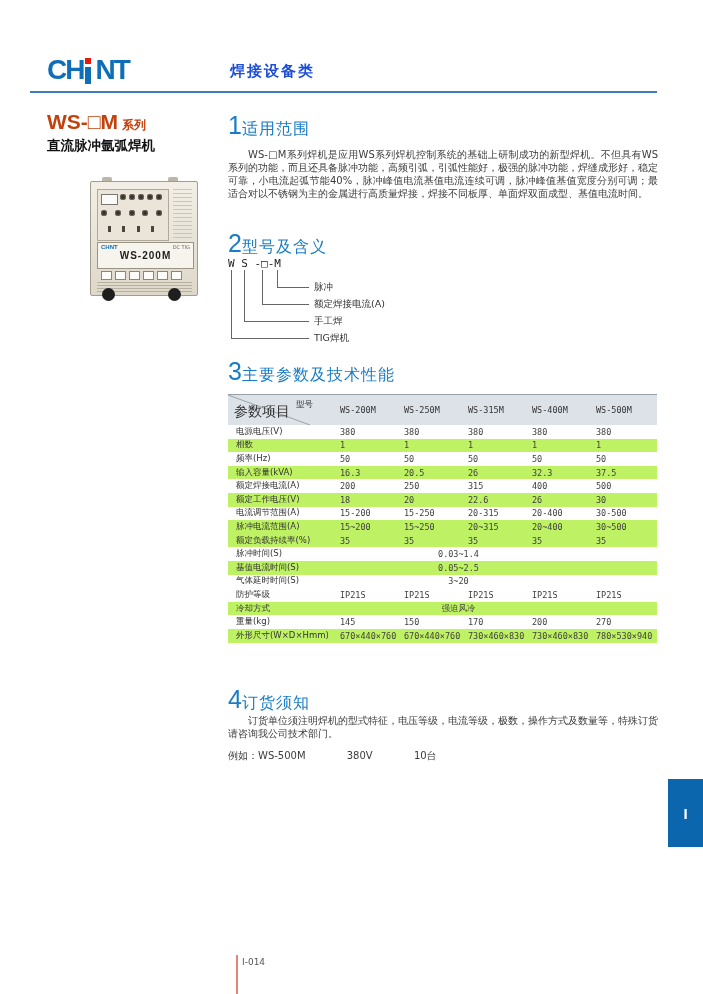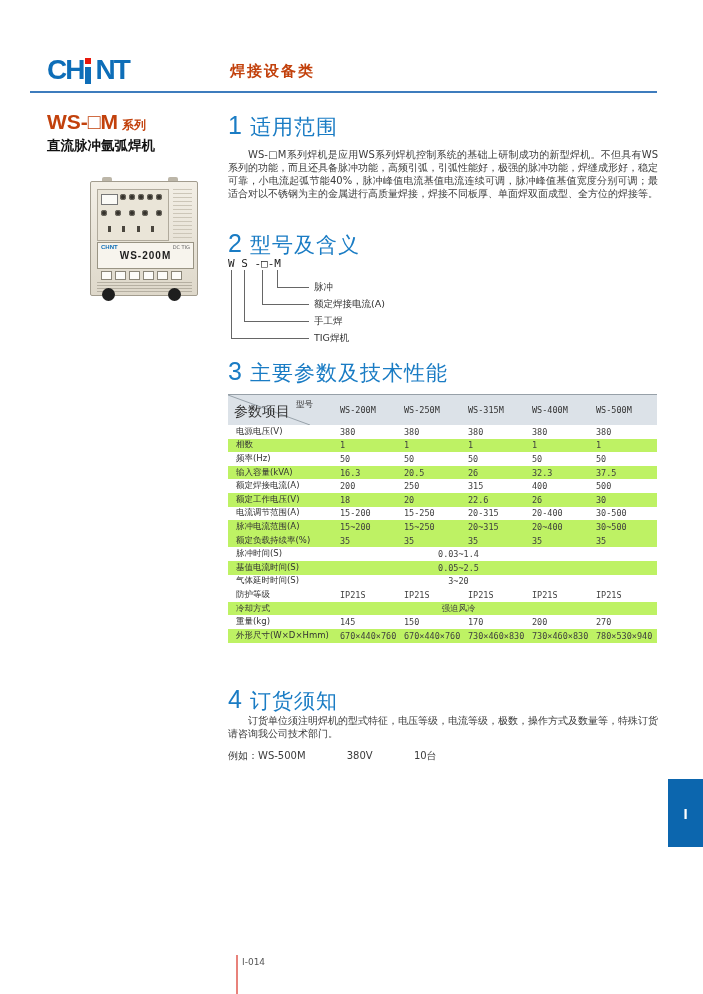--- a/index.html
+++ b/index.html
@@ -6,21 +6,21 @@
   .page{position:relative;width:703px;height:994px;background:#ffffff;overflow:hidden;
         font-family:"DejaVu Sans",sans-serif;padding-left:16px;}
 
   
   .logo{position:absolute;left:47px;top:56px;display:flex;align-items:flex-start;
         font-family:"Liberation Sans",sans-serif;}
   .logo-txt{color:#0e6eb8;font-size:28px;font-weight:bold;letter-spacing:-2px;line-height:28px;}
   .logo-i{position:relative;width:8px;height:28px;margin:0 2px;}
   .logo-dot{position:absolute;top:2px;left:0;width:6px;height:6px;background:#e8180c;}
   .logo-stem{position:absolute;top:11px;left:0;width:6px;height:17px;background:#0e6eb8;}
-  .category{position:absolute;left:230px;top:62px;font-size:15px;font-weight:bold;color:#c2410c;
+  .category{position:absolute;left:230px;top:62px;font-size:15px;font-weight:bold;color:#1d4ed8;
             letter-spacing:2px;}
   .header-rule{position:absolute;left:30px;top:91px;width:627px;height:2px;background:#3e7cbd;}
 
   
   .series{position:absolute;left:47px;top:110px;color:#c2410c;white-space:nowrap;}
   .series-name{font-size:21px;font-weight:bold;font-family:"Liberation Sans",sans-serif;}
   .series-suffix{font-size:12px;font-weight:bold;margin-left:4px;}
   .series-sub{position:absolute;left:47px;top:137px;font-size:13.5px;font-weight:bold;color:#111;}
 
   
@@ -48,21 +48,21 @@
            font-family:"Liberation Sans",sans-serif;line-height:12px;}
   .m-boxes{position:absolute;left:10px;top:89px;display:flex;gap:3px;}
   .m-box{width:9px;height:7px;background:#fdfcf9;border:1px solid #8b8678;}
   .m-grille{position:absolute;left:6px;top:100px;width:95px;height:11px;
             background:repeating-linear-gradient(180deg,#b6b0a2 0 1px,transparent 1px 3px);}
   .m-wheel{position:absolute;width:13px;height:13px;border-radius:50%;background:#1e1e1e;top:112px;}
 
   
   .sec{position:absolute;left:228px;display:flex;align-items:baseline;color:#1a7cc4;}
   .sec-num{font-size:25px;line-height:26px;font-family:"Liberation Sans",sans-serif;}
-  .sec-title{font-size:21px;margin-left:8px;letter-spacing:1px;}
+  .sec-title{font-size:16px;margin-left:0;letter-spacing:1px;}
 
   
   .body-text{position:absolute;left:228px;width:430px;font-size:10px;line-height:13px;color:#3b3b3b;
              text-align:justify;text-indent:2em;}
   .example{position:absolute;left:228px;top:749px;font-size:10px;color:#3b3b3b;}
   .example .gap{margin-left:38px;}
 
   
   .diagram{position:absolute;left:228px;top:257px;width:250px;height:92px;}
   .dg-code{position:absolute;left:0;top:0;font-family:"DejaVu Sans Mono",monospace;font-size:11px;
@@ -163,21 +163,21 @@
       <div class="m-grille"></div>
     </div>
     <span class="m-wheel" style="left:14px"></span>
     <span class="m-wheel" style="left:80px"></span>
   </div>
 
   <div class="sec" style="top:112px">
     <span class="sec-num">1</span>
     <span class="sec-title">适用范围</span>
   </div>
-  <div class="body-text" style="top:148px">WS-□M系列焊机是应用WS系列焊机控制系统的基础上研制成功的新型焊机。不但具有WS系列的功能，而且还具备脉冲功能，高频引弧，引弧性能好，极强的脉冲功能，焊缝成形好，稳定可靠，小电流起弧节能40%，脉冲峰值电流基值电流连续可调，脉冲峰值基值宽度分别可调；最适合对以不锈钢为主的金属进行高质量焊接，焊接不同板厚、单面焊双面成型、全方位的焊接等。</div>
+  <div class="body-text" style="top:148px">WS-□M系列焊机是应用WS系列焊机控制系统的基础上研制成功的新型焊机。不但具有WS系列的功能，而且还具备脉冲功能，高频引弧，引弧性能好，极强的脉冲功能，焊缝成形好，稳定可靠，小电流起弧节能40%，脉冲峰值电流基值电流连续可调，脉冲峰值基值宽度分别可调；最适合对以不锈钢为主的金属进行高质量焊接，焊接不同板厚、单面焊双面成型、基值电流时间。</div>
 
   <div class="sec" style="top:230px">
     <span class="sec-num">2</span>
     <span class="sec-title">型号及含义</span>
   </div>
   <div class="diagram">
     <div class="dg-code">W S -□-M</div>
     <div class="dg-line dg-m"></div>
     <div class="dg-line dg-sq"></div>
     <div class="dg-line dg-s"></div>

